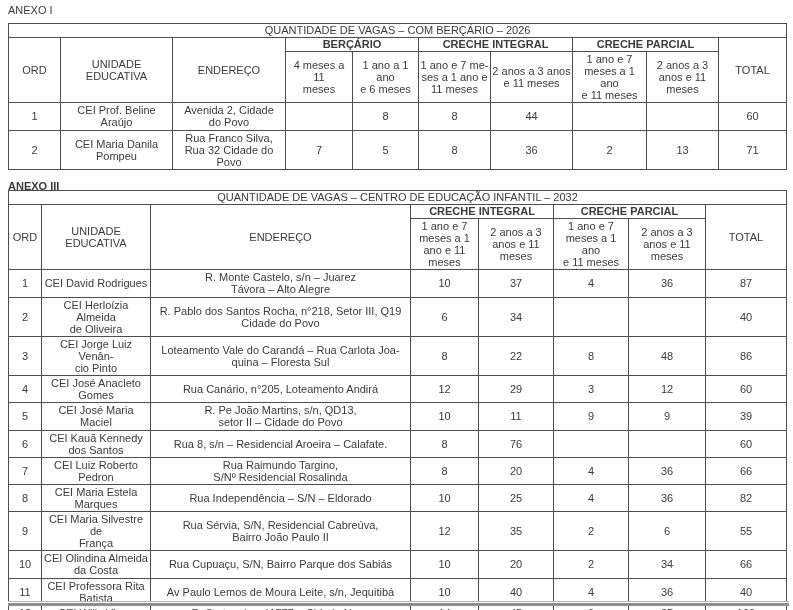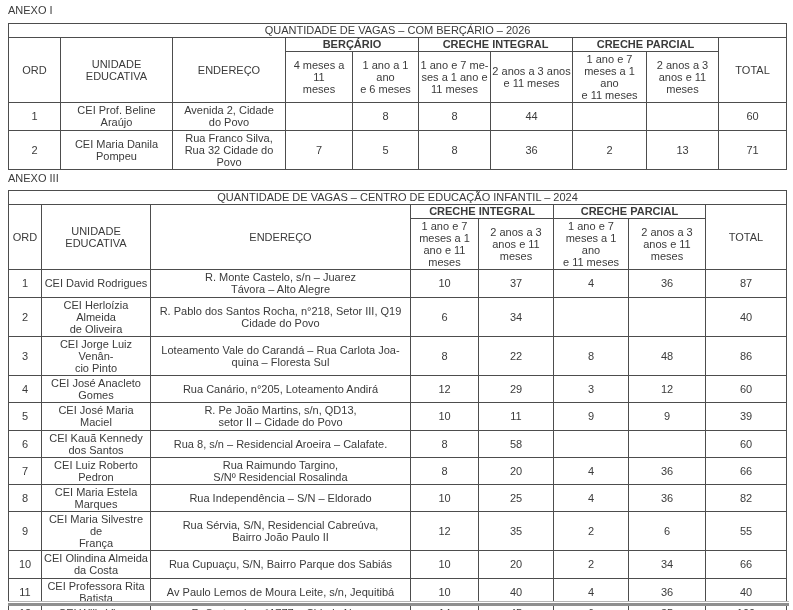--- a/index.html
+++ b/index.html
@@ -1,20 +1,20 @@
 <!DOCTYPE html>
 <html><head>
 <meta charset="utf-8">
 <style>
   html,body{margin:0;padding:0;background:#ffffff;}
   body{width:793px;height:610px;font-family:"Liberation Sans",sans-serif;color:#3b3b3b;}
   .page{position:relative;width:793px;height:610px;overflow:hidden;background:#fff;}
   .anexo-label{position:absolute;left:8px;font-size:11px;line-height:12px;color:#3b3b3b;}
   #anexo1-label{top:4px;}
-  #anexo3-label{top:172px;}
+  #anexo3-label{top:180px;font-weight:bold;}
   table{border-collapse:collapse;table-layout:fixed;position:absolute;left:8px;background:#fff;}
   #table1{top:23px;width:778px;}
   #table2{top:190px;width:778px;}
   td{border:1px solid #4d4d4d;text-align:center;vertical-align:middle;font-size:11px;line-height:1.1;padding:1px 2px;white-space:pre-line;overflow:hidden;color:#3b3b3b;}
   .title-cell{height:13px;padding:0 2px;margin-top:23px;}
   .group-cell{height:13px;padding:0 2px;font-weight:bold;}
   .sub-cell{padding:1px 1px;}
   .sep{position:absolute;left:8px;top:601px;width:781px;}
   .sep .l1{height:1px;background:#b5b5b5;}
   .sep .gap{height:1px;background:#ffffff;}
@@ -111,21 +111,21 @@
         <col style="width:109px">
         <col style="width:260px">
       <col style="width:68px">
         <col style="width:75px">
         <col style="width:75px">
       <col style="width:77px">
         <col style="width:81px">
     </colgroup>
     <tbody>
         <tr>
-      <td colspan="8" class="title-cell">QUANTIDADE DE VAGAS – CENTRO DE EDUCAÇÃO INFANTIL – 2024</td>
+      <td colspan="8" class="title-cell">QUANTIDADE DE VAGAS – CENTRO DE EDUCAÇÃO INFANTIL – 2032</td>
     </tr>
     <tr>
       <td rowspan="2">ORD</td>
       <td rowspan="2">UNIDADE EDUCATIVA</td>
       <td rowspan="2">ENDEREÇO</td>
       <td colspan="2" class="group-cell">CRECHE INTEGRAL</td>
       <td colspan="2" class="group-cell">CRECHE PARCIAL</td>
       <td rowspan="2">TOTAL</td>
     </tr>
     <tr>
@@ -200,21 +200,21 @@
       <td>9</td>
       <td>9</td>
       <td>39</td>
     </tr>
     <tr>
       <td>6</td>
       <td>CEI Kauã Kennedy
 dos Santos</td>
       <td>Rua 8, s/n – Residencial Aroeira – Calafate.</td>
       <td>8</td>
-      <td>58</td>
+      <td>76</td>
       <td></td>
       <td></td>
       <td>60</td>
     </tr>
     <tr>
       <td>7</td>
       <td>CEI Luiz Roberto
 Pedron</td>
       <td>Rua Raimundo Targino,
 S/Nº Residencial Rosalinda</td>

